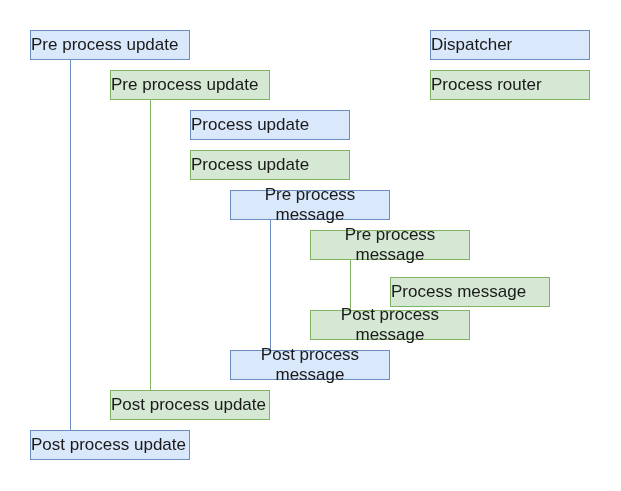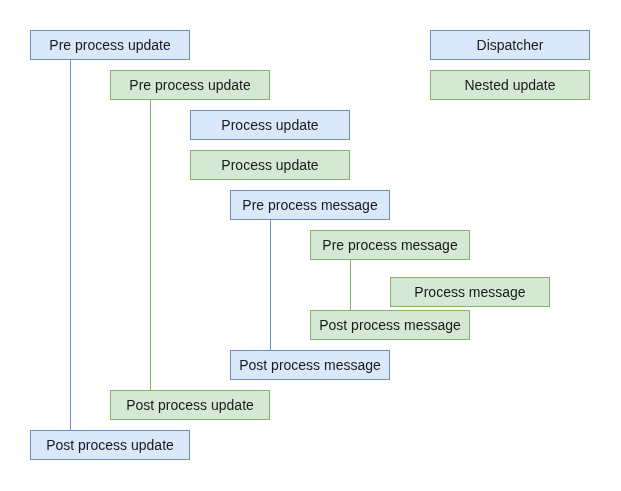--- a/index.html
+++ b/index.html
@@ -15,22 +15,22 @@
     width: 621px;
     height: 491px;
     background: #ffffff;
     overflow: hidden;
   }
   .node {
     position: absolute;
     box-sizing: border-box;
     display: flex;
     align-items: center;
-    justify-content: center;
-    font-size: 14px;
+    justify-content: flex-start;
+    font-size: 17px;
     line-height: 1.2;
     color: #1a1a1a;
     text-align: center;
     border-width: 1px;
     border-style: solid;
     z-index: 2;
   }
   .node.dispatcher {
     background: #dae8fc;
     border-color: #6c8ebf;
@@ -96,16 +96,16 @@
       </div>
       <div class="node dispatcher" style="left: 30px; top: 430px; width: 160px; height: 30px;">
         <span>Post process update</span>
       </div>
     </div>
   <div id="legend-layer">
       <div class="node dispatcher" style="left: 430px; top: 30px; width: 160px; height: 30px;">
         <span>Dispatcher</span>
       </div>
       <div class="node router" style="left: 430px; top: 70px; width: 160px; height: 30px;">
-        <span>Nested update</span>
+        <span>Process router</span>
       </div>
     </div>
 </div>
 
 </body></html>

